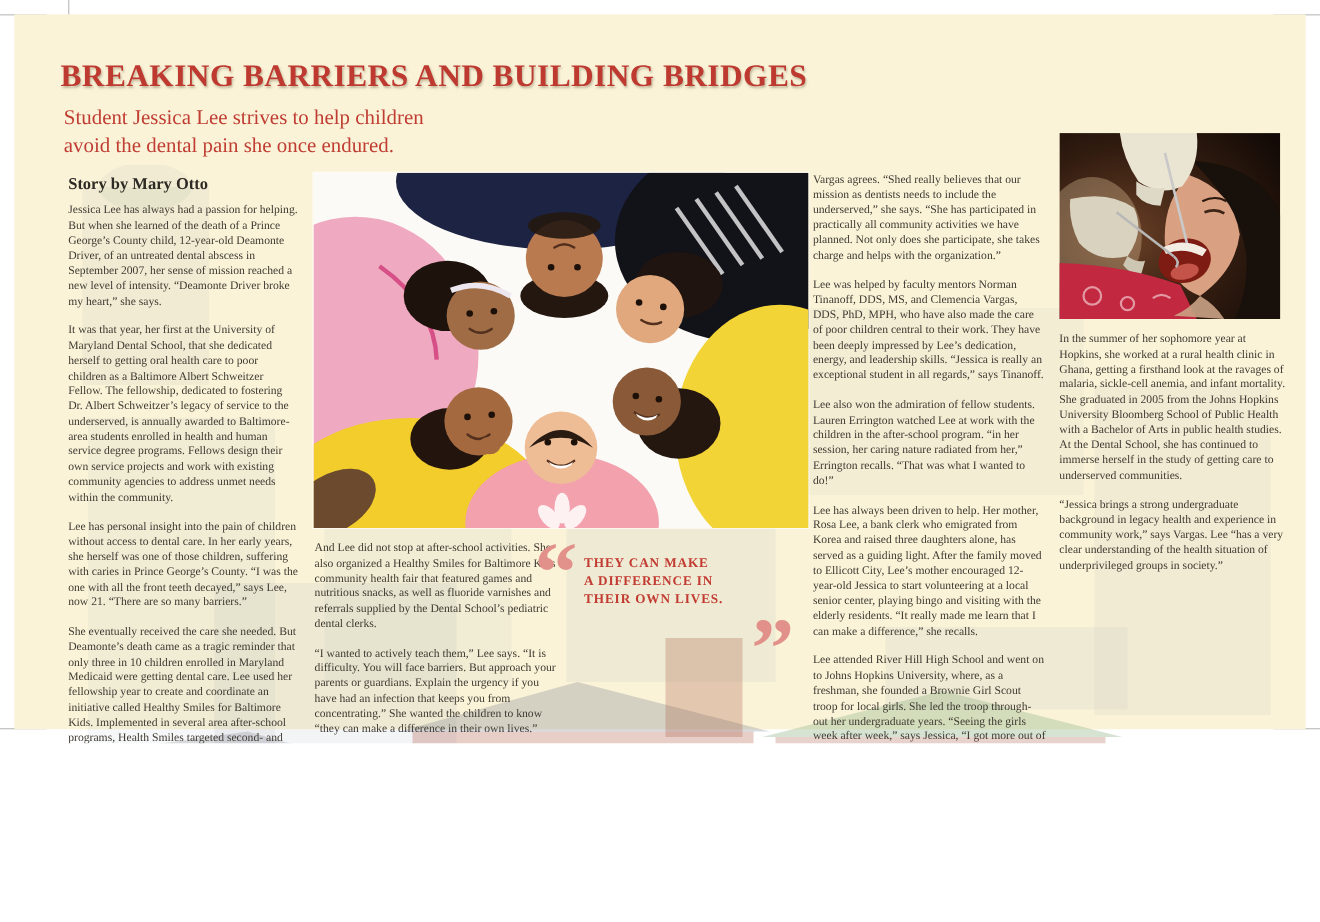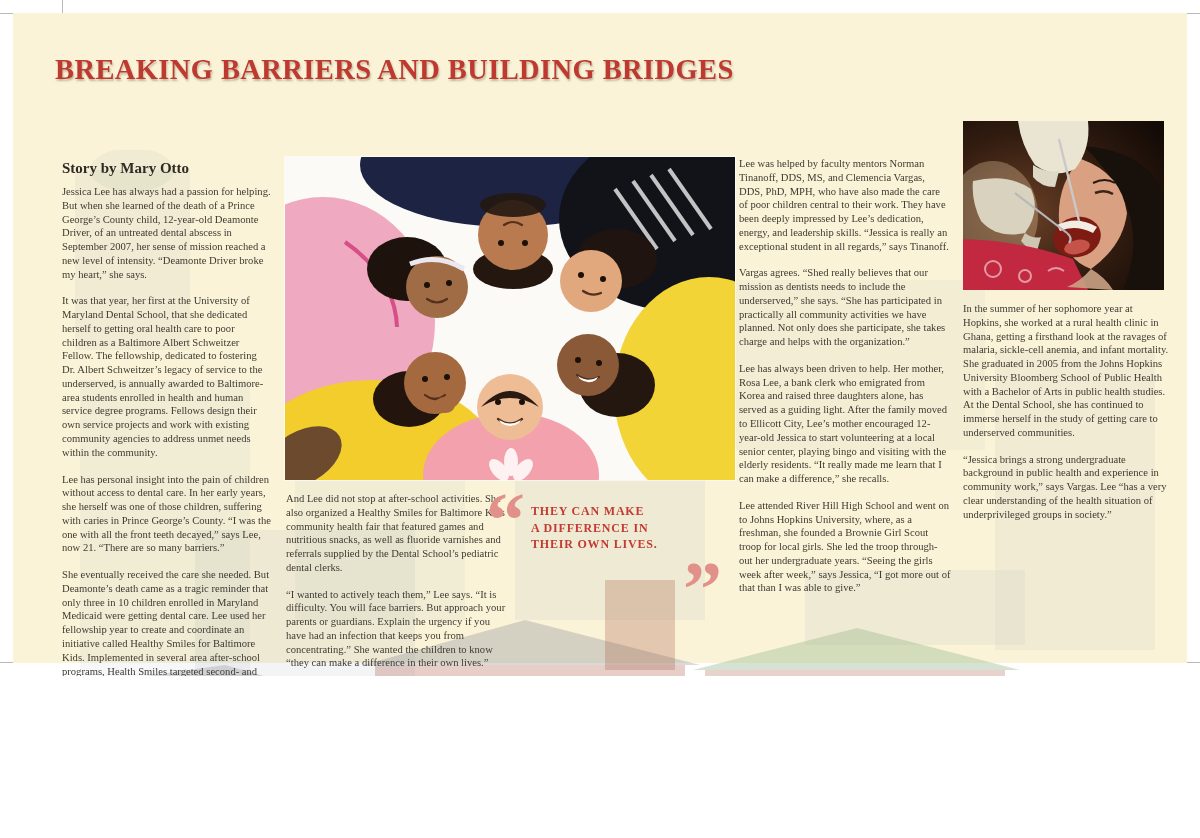--- a/index.html
+++ b/index.html
@@ -86,20 +86,22 @@
         <rect x="770" y="545" width="6" height="10"></rect>
           <rect x="805" y="545" width="6" height="10"></rect>
         <rect x="840" y="545" width="6" height="10"></rect>
           <rect x="875" y="545" width="6" height="10"></rect>
       </g>
     </g>
   </svg>
 
   <div id="title">BREAKING BARRIERS AND BUILDING BRIDGES</div>
   <div id="subtitle">
+    <div>Student Jessica Lee strives to help children</div>
+    <div>avoid the dental pain she once endured.</div>
   </div>
   <div id="byline">Story by Mary Otto</div>
 
   <div id="col1" class="col">
     <p>Jessica Lee has always had a passion for helping. But when she learned of the death of a Prince George’s County child, 12-year-old Deamonte Driver, of an untreated dental abscess in September 2007, her sense of mission reached a new level of intensity. “Deamonte Driver broke my heart,” she says.</p>
     <p>It was that year, her first at the University of Maryland Dental School, that she dedicated herself to getting oral health care to poor children as a Baltimore Albert Schweitzer Fellow.  The fellowship, dedicated to fostering Dr. Albert Schweitzer’s legacy of service to the underserved, is annually awarded to Baltimore-area students enrolled in health and human service degree programs.  Fellows design their own service projects and work with existing community agencies to address unmet needs within the community.</p>
     <p>Lee has personal insight into the pain of children without access to dental care.  In her early years, she herself was one of those children, suffering with caries in Prince George’s County. “I was the one with all the front teeth decayed,” says Lee, now 21. “There are so many barriers.”</p>
     <p>She eventually received the care she needed. But Deamonte’s death came as a tragic reminder that only three in 10 children enrolled in Maryland Medicaid were getting dental care. Lee used her fellowship year to create and coordinate an initiative called Healthy Smiles for Baltimore Kids. Implemented in several area after-school programs, Health Smiles targeted second- and third-graders by providing educational lessons and activities designed to teach oral hygiene and good health. In addition, she encouraged the children to stand up and advocate for their own dental care.</p>
   </div>
 
@@ -186,22 +188,23 @@
     <span class="pq-open">“</span>
     <div class="pq-lines">
       <div class="pq-line">THEY CAN MAKE</div>
       <div class="pq-line">A DIFFERENCE IN</div>
       <div class="pq-line">THEIR OWN LIVES.</div>
     </div>
     <span class="pq-close">”</span>
   </div>
 
   <div id="col3" class="col">
+    <p>Vargas agrees. “Shed really believes that our mission as dentists needs to include the underserved,” she says. “She has participated in practically all community activities we have planned. Not only does she participate, she takes charge and helps with the organization.”</p>
     <p>Lee was helped by faculty mentors Norman Tinanoff, DDS, MS, and Clemencia Vargas, DDS, PhD, MPH, who have also made the care of poor children central to their work. They have been deeply impressed by Lee’s dedication, energy, and leadership skills. “Jessica is really an exceptional student in all regards,” says Tinanoff.</p>
-    <p>Vargas agrees. “Shed really believes that our mission as dentists needs to include the underserved,” she says. “She has participated in practically all community activities we have planned. Not only does she participate, she takes charge and helps with the organization.”</p>
+    <p>Lee also won the admiration of fellow students. Lauren Errington watched Lee at work with the children in the after-school program. “in her session, her caring nature radiated from her,” Errington recalls. “That was what I wanted to do!”</p>
     <p>Lee has always been driven to help. Her mother, Rosa Lee, a bank clerk who emigrated from Korea and raised three daughters alone, has served as a guiding light. After the family moved to Ellicott City, Lee’s mother encouraged 12-year-old Jessica to start volunteering at a local senior center, playing bingo and visiting with the elderly residents. “It really made me learn that I can make a difference,” she recalls.</p>
     <p>Lee attended River Hill High School and went on to Johns Hopkins University, where, as a freshman, she founded a Brownie Girl Scout troop for local girls. She led the troop through-out her undergraduate years. “Seeing the girls week after week,” says Jessica, “I got more out of that than I was able to give.”</p>
   </div>
 
   <div id="dental-photo" class="photo">
     <svg width="201" height="169" viewBox="0 0 201 169" role="img" aria-label="Young girl with mouth wide open receiving a dental exam from gloved hands holding instruments">
       <defs>
         <radialGradient id="dg" cx="30%" cy="55%" r="85%">
           <stop offset="0%" stop-color="#6a4026"></stop>
           <stop offset="55%" stop-color="#321c10"></stop>
@@ -237,21 +240,21 @@
           <circle cx="62" cy="155" r="6"></circle>
           <path d="M85,150 q8,-6 16,0"></path>
       </g>
 
       <path d="M128,148 Q118,160 104,166 L150,169 Q142,156 128,148 Z" fill="#caa284" opacity="0.9"></path>
     </svg>
   </div>
 
   <div id="col4" class="col">
     <p>In the summer of her sophomore year at Hopkins, she worked at a rural health clinic in Ghana, getting a firsthand look at the ravages of malaria, sickle-cell anemia, and infant mortality. She graduated in 2005 from the Johns Hopkins University Bloomberg School of Public Health with a Bachelor of Arts in public health studies. At the Dental School, she has continued to immerse herself in the study of getting care to underserved communities.</p>
-    <p>“Jessica brings a strong undergraduate background in public health and experience in community work,” says Vargas. Lee “has a very clear understanding of the health situation of underprivileged groups in society.”</p>
+    <p>“Jessica brings a strong undergraduate background in legacy health and experience in community work,” says Vargas. Lee “has a very clear understanding of the health situation of underprivileged groups in society.”</p>
   </div>
 
   <div id="footer-left">
     <span class="pgnum">6</span><span>University of Maryland School of Dentistry</span>
   </div>
   <div id="footer-right">Mdental  •  Summer 2013  |  7</div>
 
 </div>
 
 </body></html>

